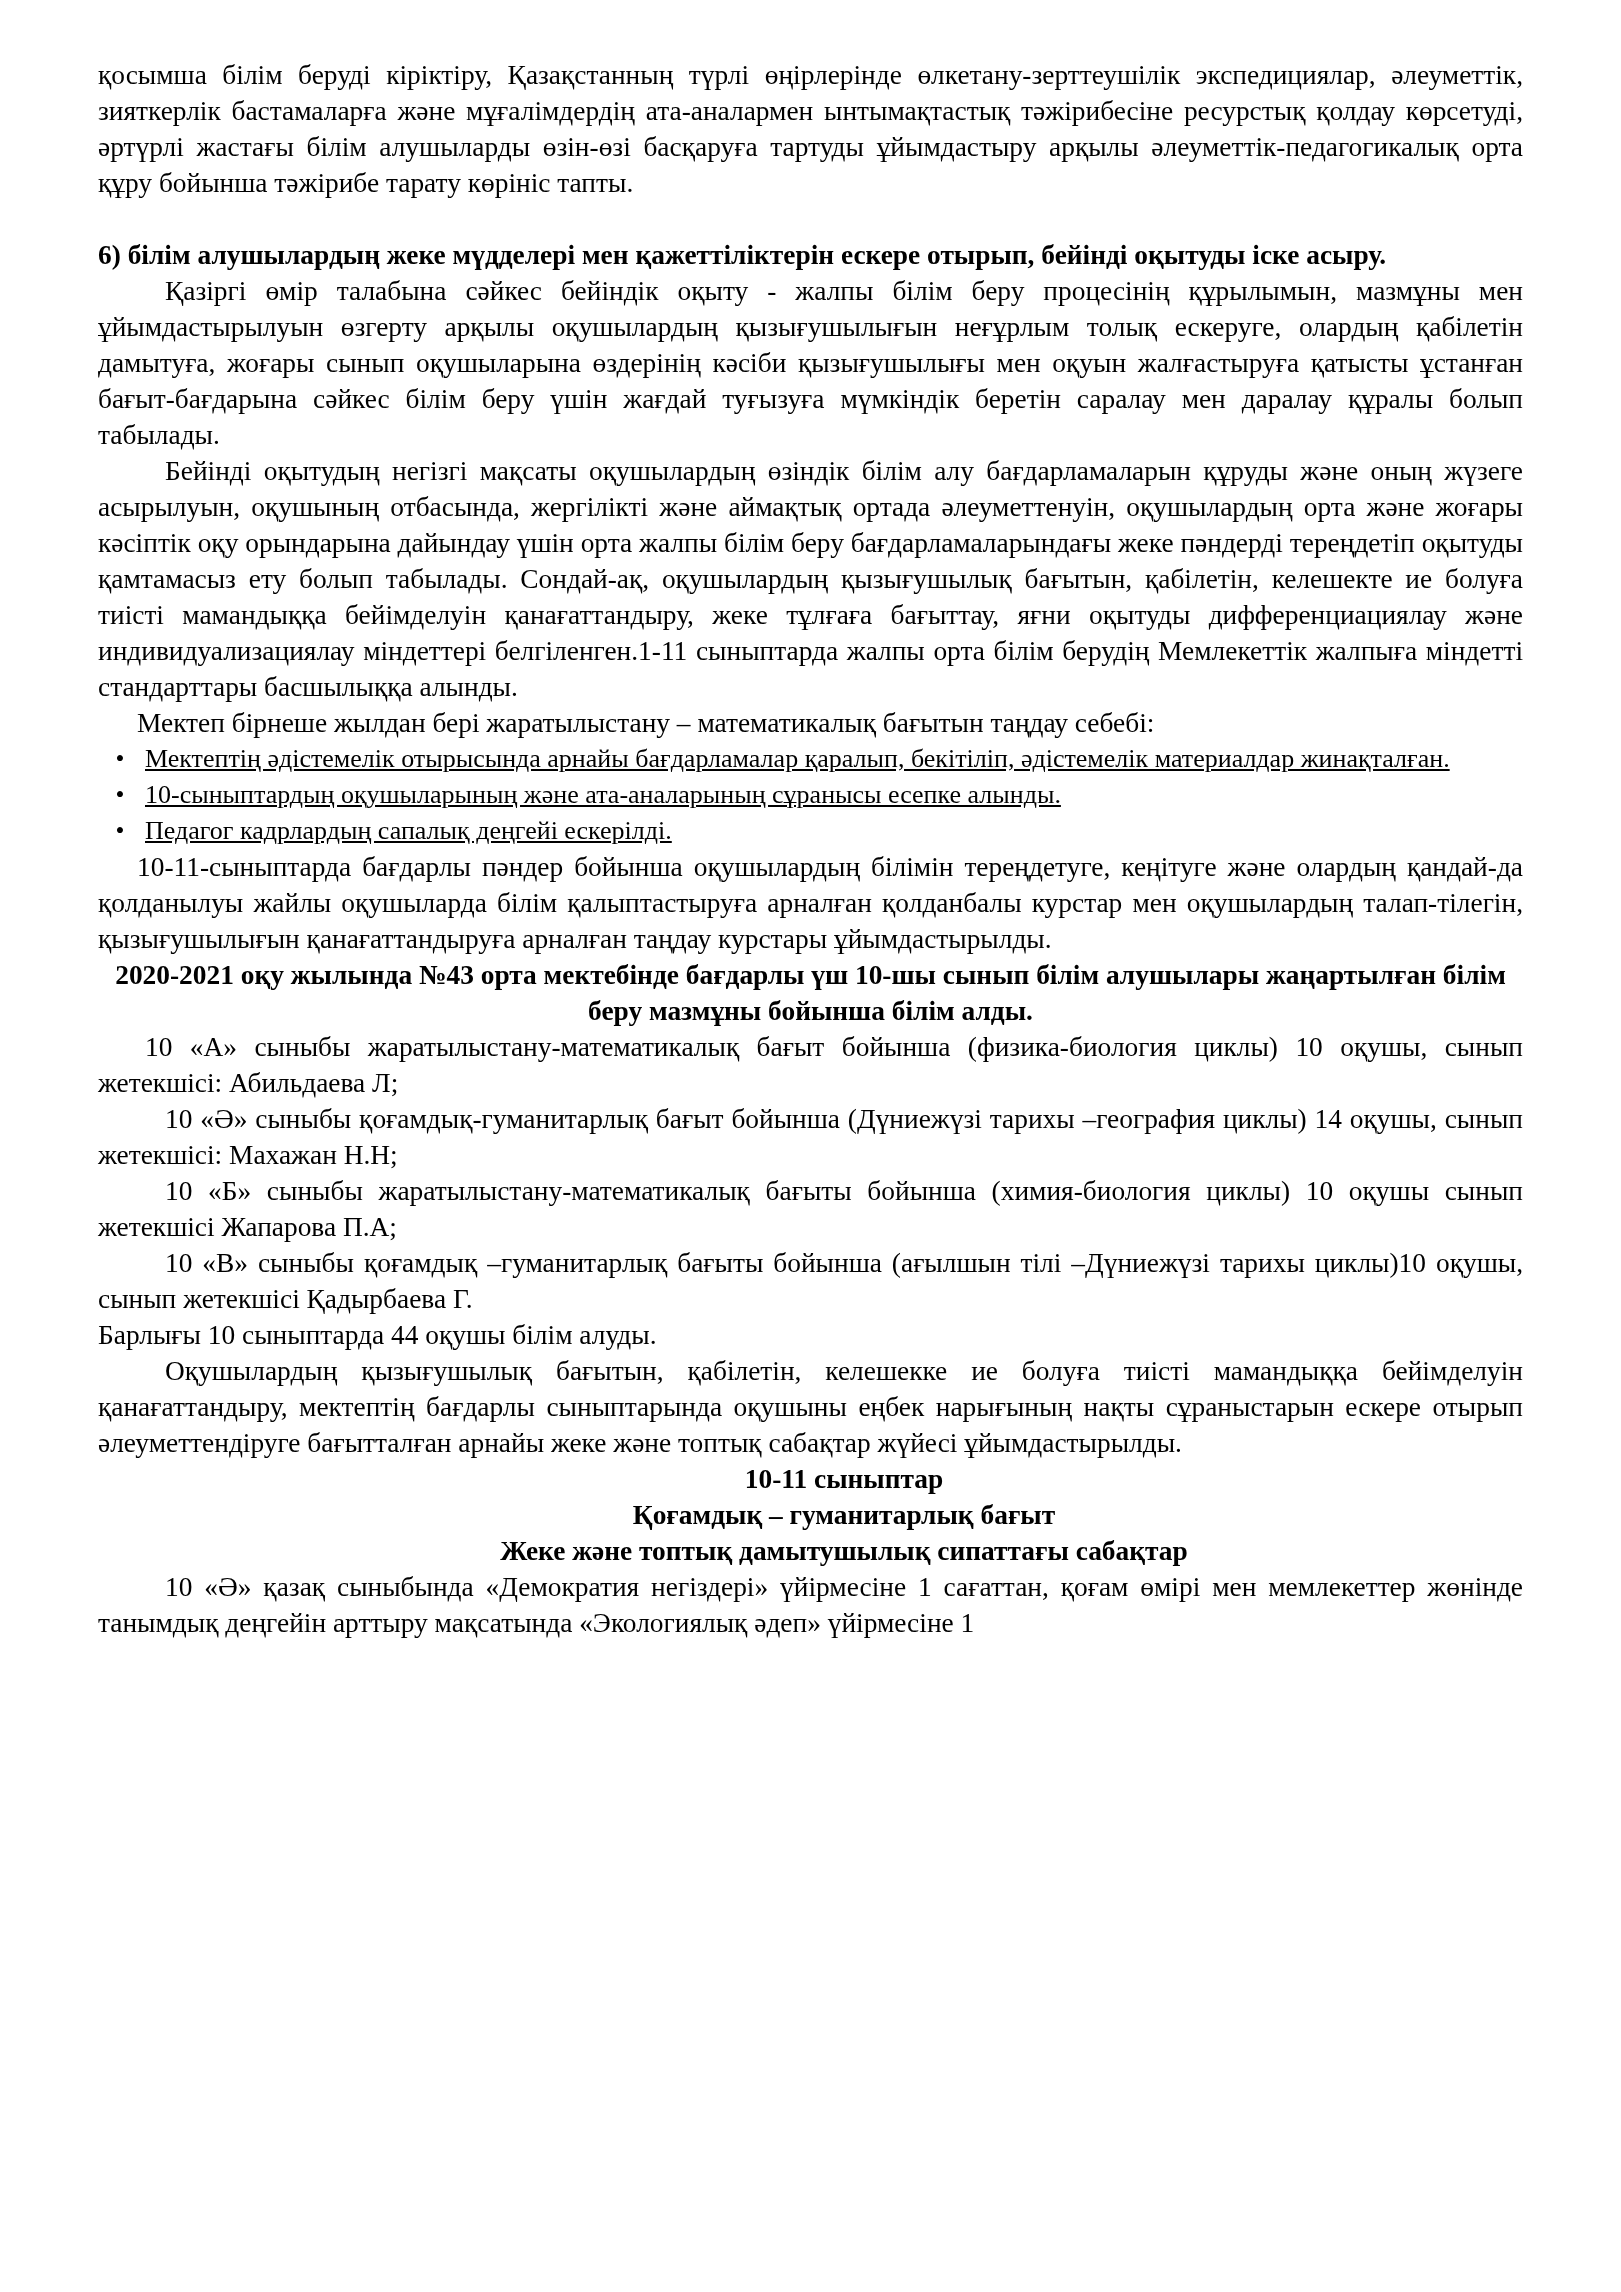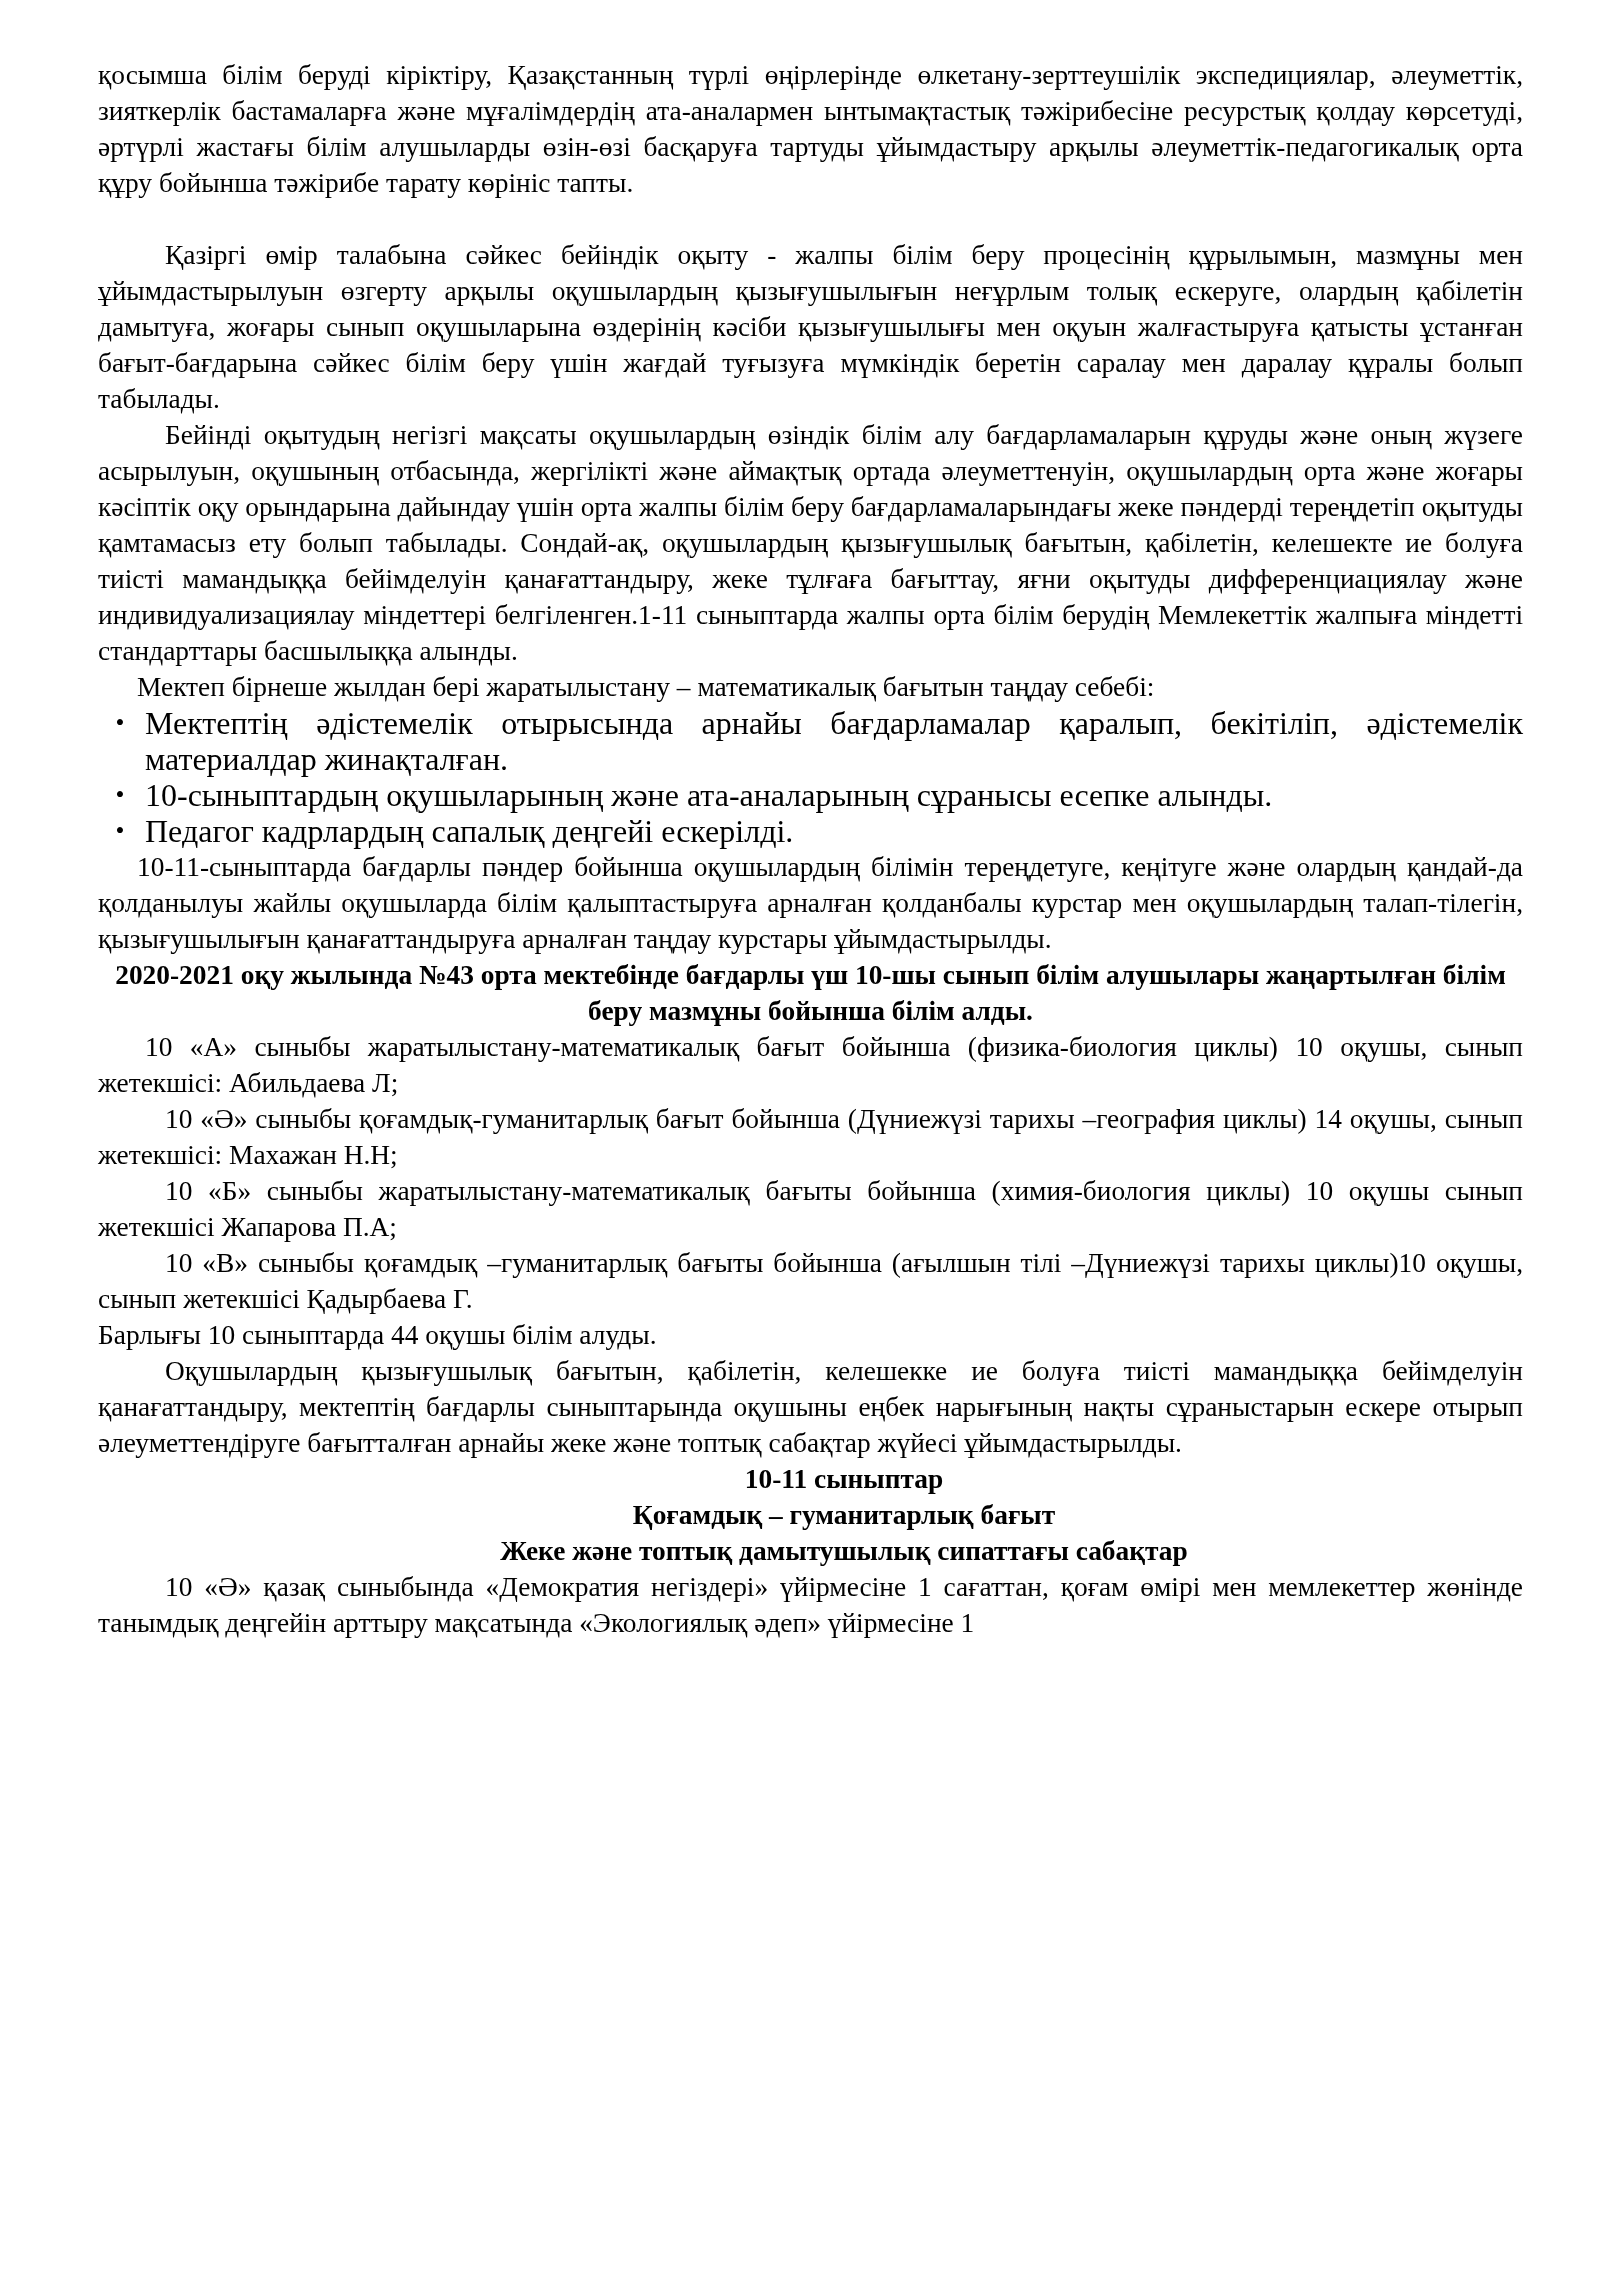--- a/index.html
+++ b/index.html
@@ -44,32 +44,34 @@
   }
   .doc .bullet-dot {
     flex: 0 0 47px;
     box-sizing: border-box;
     padding-left: 17.6px;
     font-size: 25.5px;
     line-height: 36px;
   }
   .doc .bullet-text {
     flex: 1 1 auto;
-    font-size: 32px;
+    font-size: 26px;
     line-height: 36px;
     text-align: justify;
+    text-decoration: underline;
   }
 </style>
 </head>
 <body style="background: rgb(255, 255, 255); color: rgb(0, 0, 0);">
 
 <div class="page">
   <div class="doc">
       <p class="plain">қосымша білім беруді кіріктіру, Қазақстанның түрлі өңірлерінде өлкетану-зерттеушілік экспедициялар, әлеуметтік, зияткерлік бастамаларға және мұғалімдердің ата-аналармен ынтымақтастық тәжірибесіне ресурстық қолдау көрсетуді, әртүрлі жастағы білім алушыларды өзін-өзі басқаруға тартуды ұйымдастыру арқылы әлеуметтік-педагогикалық орта құру бойынша тәжірибе тарату көрініс тапты.</p>
       <div class="spacer"></div>
+      <p class="bold">6) білім алушылардың жеке мүдделері мен қажеттіліктерін ескере отырып, бейінді оқытуды іске асыру.</p>
       <p class="indent">Қазіргі  өмір талабына сәйкес бейіндік оқыту - жалпы білім беру  процесінің  құрылымын, мазмұны мен ұйымдастырылуын өзгерту арқылы оқушылардың қызығушылығын неғұрлым толық ескеруге, олардың қабілетін дамытуға, жоғары сынып оқушыларына өздерінің кәсіби қызығушылығы мен оқуын жалғастыруға қатысты ұстанған бағыт-бағдарына сәйкес білім беру үшін жағдай туғызуға мүмкіндік беретін саралау мен даралау құралы болып табылады.</p>
       <p class="indent">Бейінді оқытудың негізгі мақсаты оқушылардың өзіндік білім алу бағдарламаларын құруды және оның жүзеге асырылуын, оқушының отбасында, жергілікті және аймақтық ортада әлеуметтенуін, оқушылардың орта және жоғары кәсіптік оқу орындарына дайындау үшін орта жалпы білім беру бағдарламаларындағы жеке пәндерді тереңдетіп оқытуды қамтамасыз ету болып табылады. Сондай-ақ,  оқушылардың қызығушылық бағытын, қабілетін, келешекте ие болуға тиісті мамандыққа бейімделуін қанағаттандыру, жеке тұлғаға бағыттау, яғни оқытуды дифференциациялау және индивидуализациялау міндеттері белгіленген.1-11 сыныптарда жалпы орта білім берудің Мемлекеттік жалпыға міндетті стандарттары басшылыққа алынды.</p>
       <p class="indent-sm">Мектеп бірнеше жылдан бері жаратылыстану – математикалық бағытын таңдау себебі:</p>
       <div class="bullet-item">
         <span class="bullet-dot">•</span>
         <span class="bullet-text">Мектептің әдістемелік отырысында арнайы бағдарламалар қаралып, бекітіліп, әдістемелік материалдар жинақталған.</span>
       </div>
       <div class="bullet-item">
         <span class="bullet-dot">•</span>
         <span class="bullet-text">10-сыныптардың оқушыларының және ата-аналарының сұранысы есепке алынды.</span>

